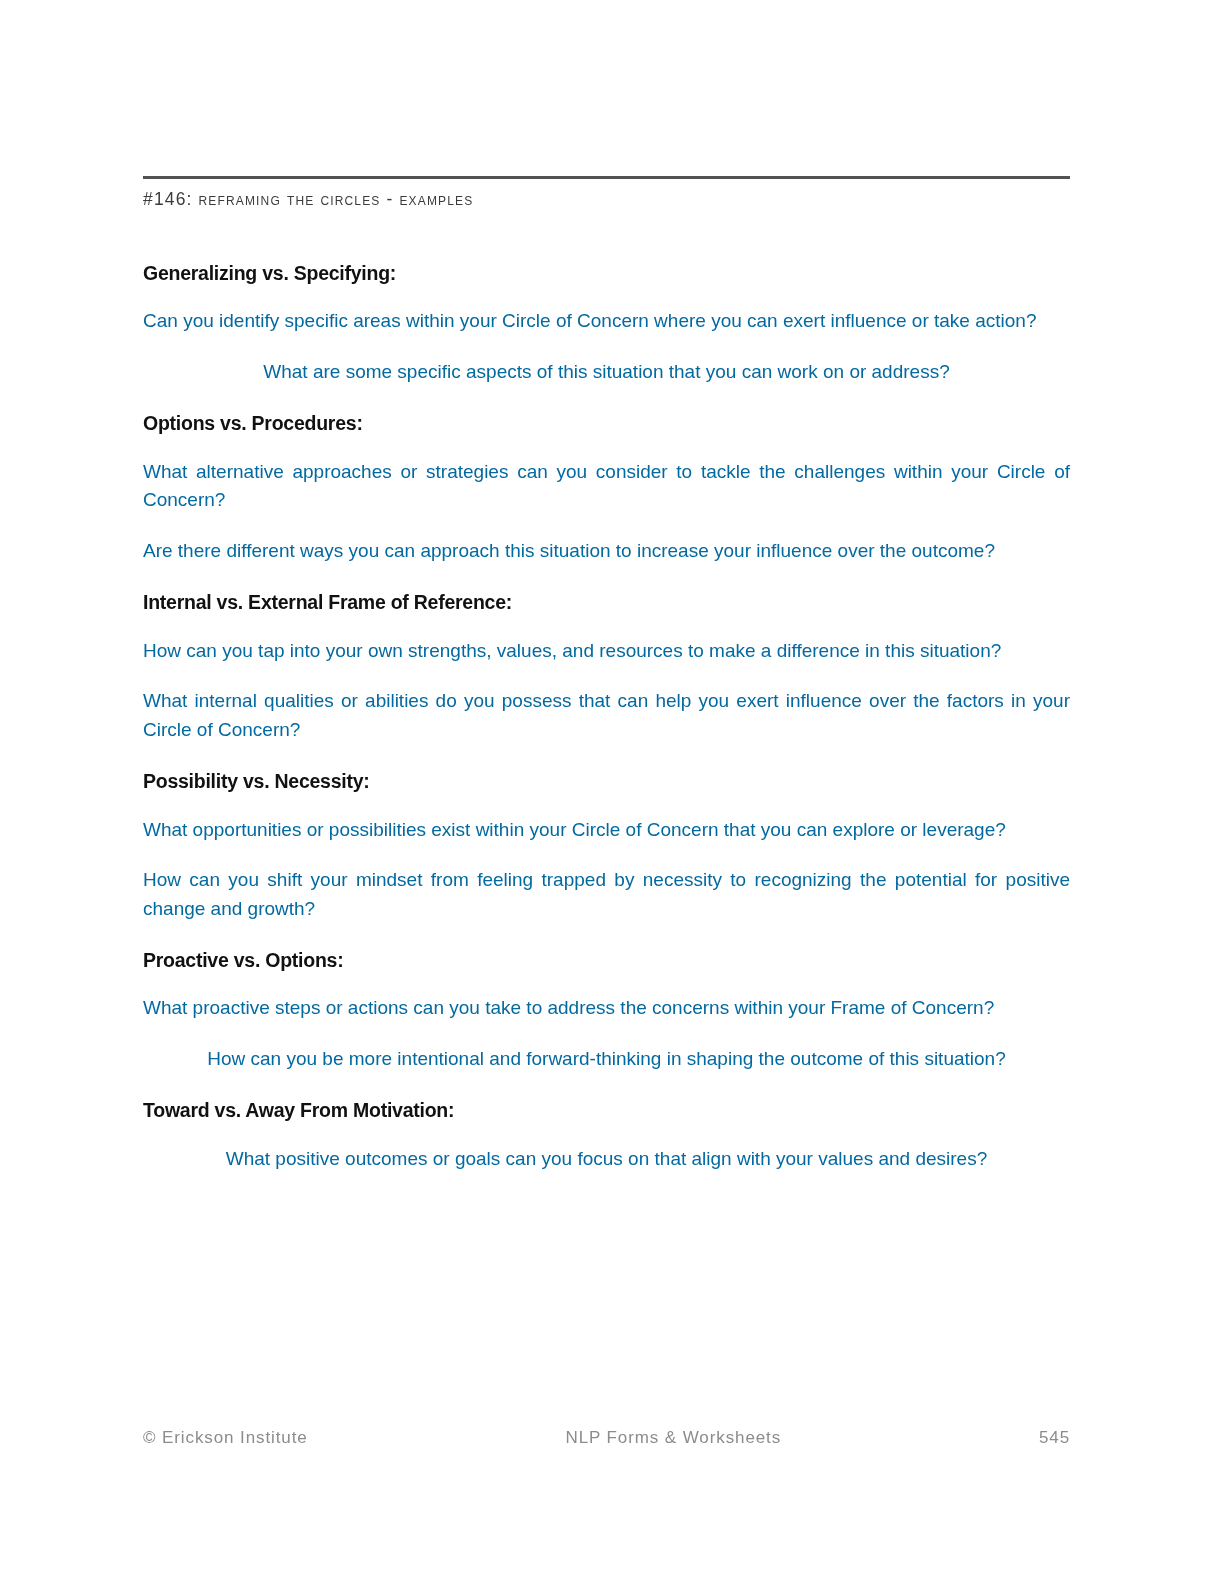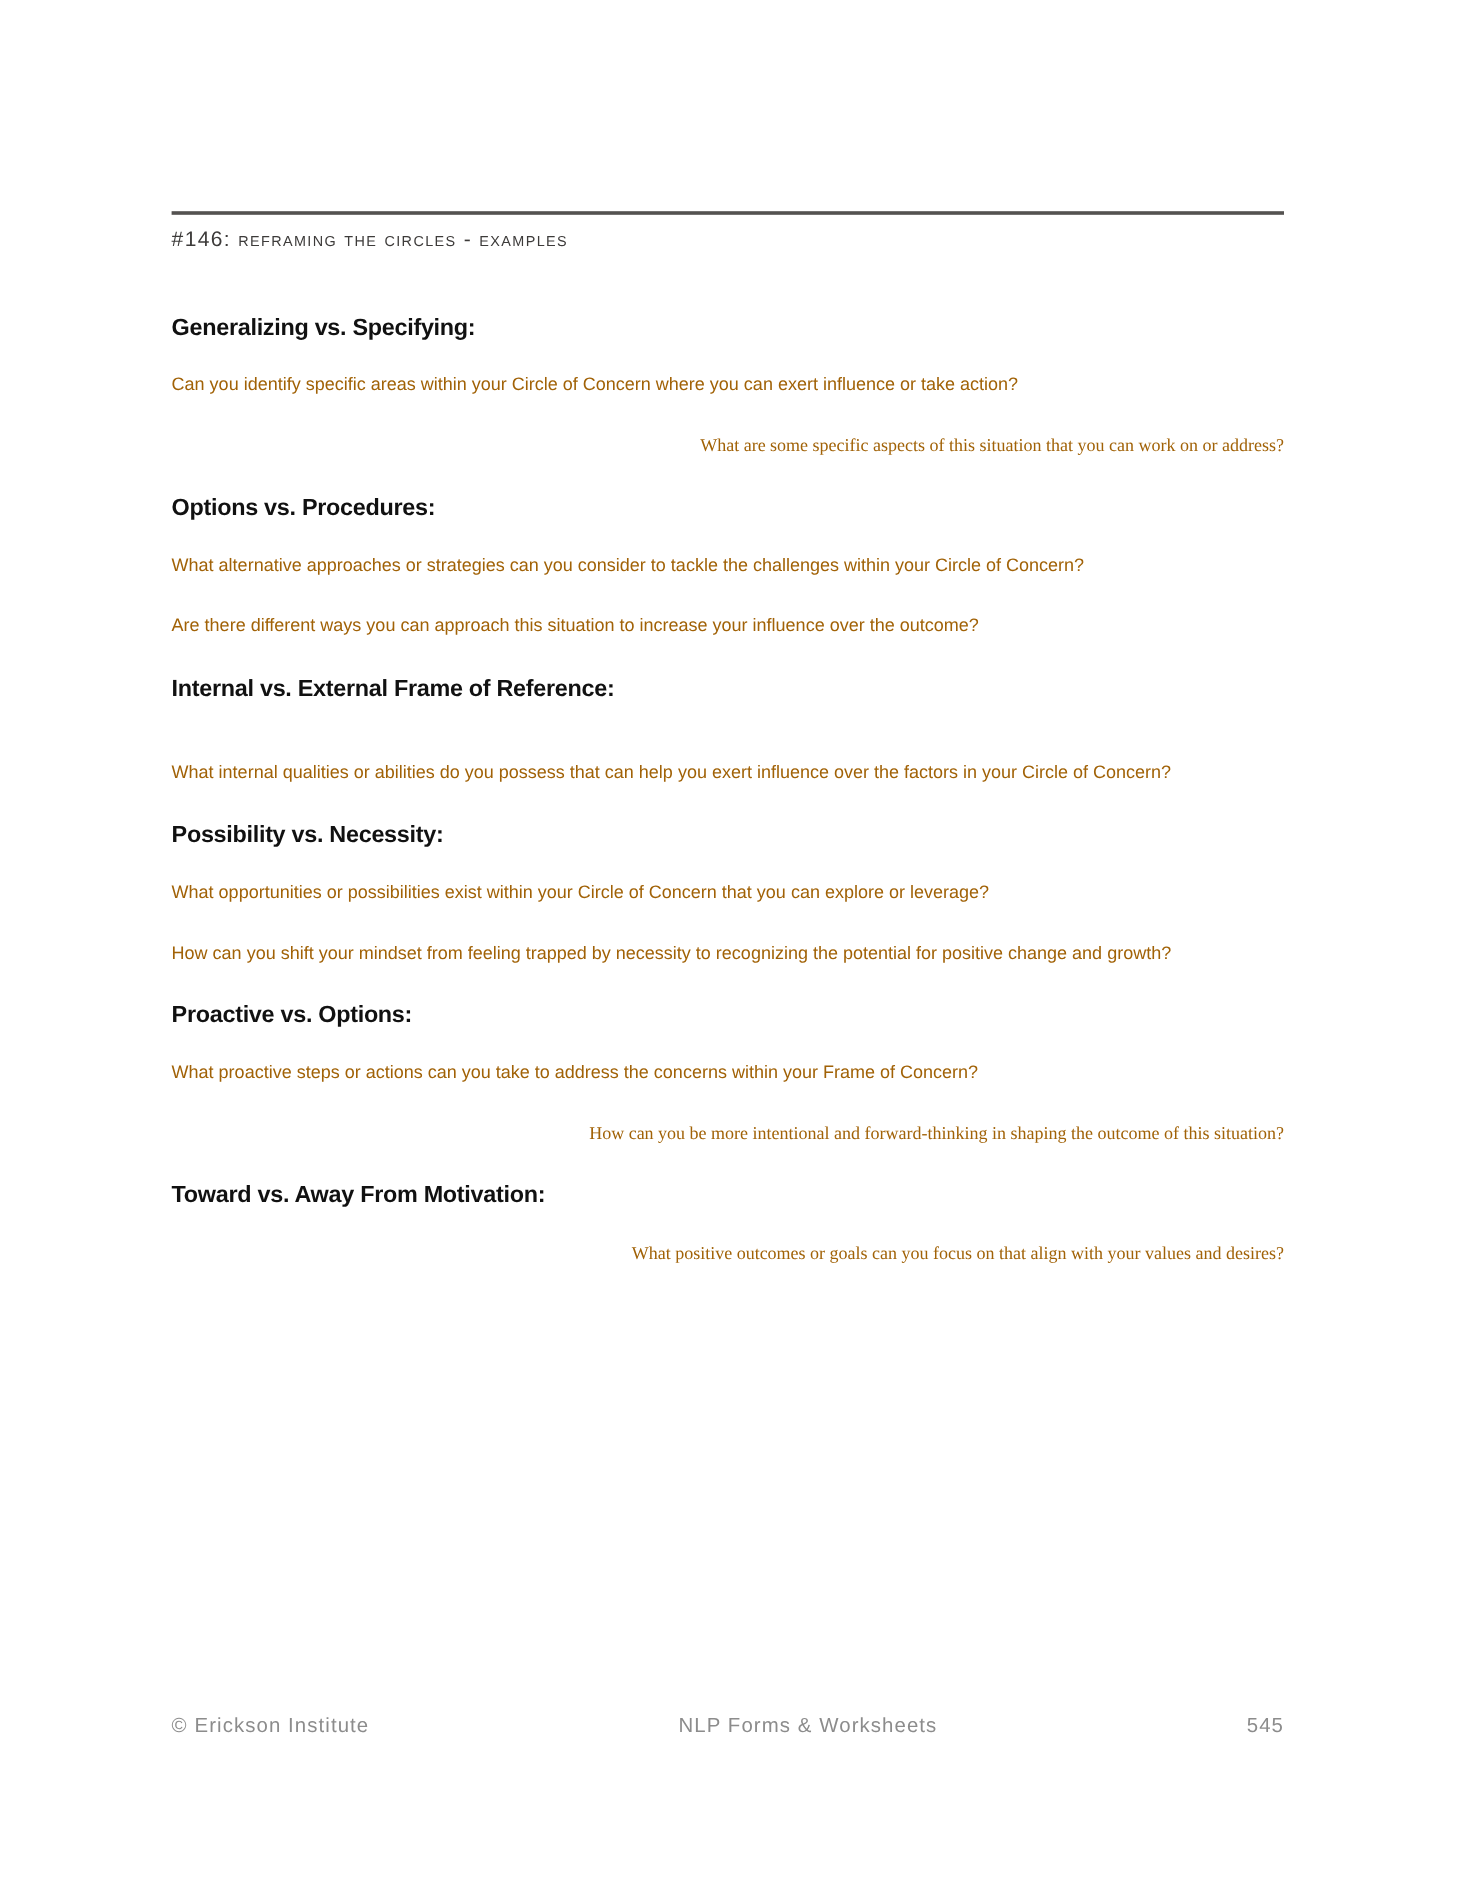--- a/index.html
+++ b/index.html
@@ -66,35 +66,34 @@
     font-weight: 700;
     color: #111111;
     letter-spacing: -0.25px;
     line-height: 1.2;
     margin: 0 0 0 0;
     padding: 0;
   }
 
   .question {
     font-family: "Liberation Sans", sans-serif;
-    font-size: 15px;
+    font-size: 19px;
     font-weight: 400;
-    color: #a16207;
+    color: #0369a1;
     line-height: 28.5px;
     margin: 0;
     padding: 0;
   }
 
   .question.justified {
     text-align: justify;
     text-align-last: left;
   }
   .question.plain {
-    text-align: right;
-    font-family: Liberation Serif, serif;
+    text-align: center;
   }
 
   
   .gap-head   { height: 22px; }   
   .gap-q      { height: 22px; }   
   .gap-sect   { height: 26px; }   
 
   
   .page-footer {
     position: absolute;
@@ -137,20 +136,21 @@
         <div class="section-heading">Options vs. Procedures:</div>
         <div class="gap-head"></div>
         <p class="question justified">What alternative approaches or strategies can you consider to tackle the challenges within your Circle of Concern?</p>
         <div class="gap-q"></div>
         <p class="question justified">Are there different ways you can approach this situation to increase your influence over the outcome?</p>
       </div>
       <div class="gap-sect"></div>
       <div class="section">
         <div class="section-heading">Internal vs. External Frame of Reference:</div>
         <div class="gap-head"></div>
+        <p class="question justified">How can you tap into your own strengths, values, and resources to make a difference in this situation?</p>
         <div class="gap-q"></div>
         <p class="question justified">What internal qualities or abilities do you possess that can help you exert influence over the factors in your Circle of Concern?</p>
       </div>
       <div class="gap-sect"></div>
       <div class="section">
         <div class="section-heading">Possibility vs. Necessity:</div>
         <div class="gap-head"></div>
         <p class="question justified">What opportunities or possibilities exist within your Circle of Concern that you can explore or leverage?</p>
         <div class="gap-q"></div>
         <p class="question justified">How can you shift your mindset from feeling trapped by necessity to recognizing the potential for positive change and growth?</p>

